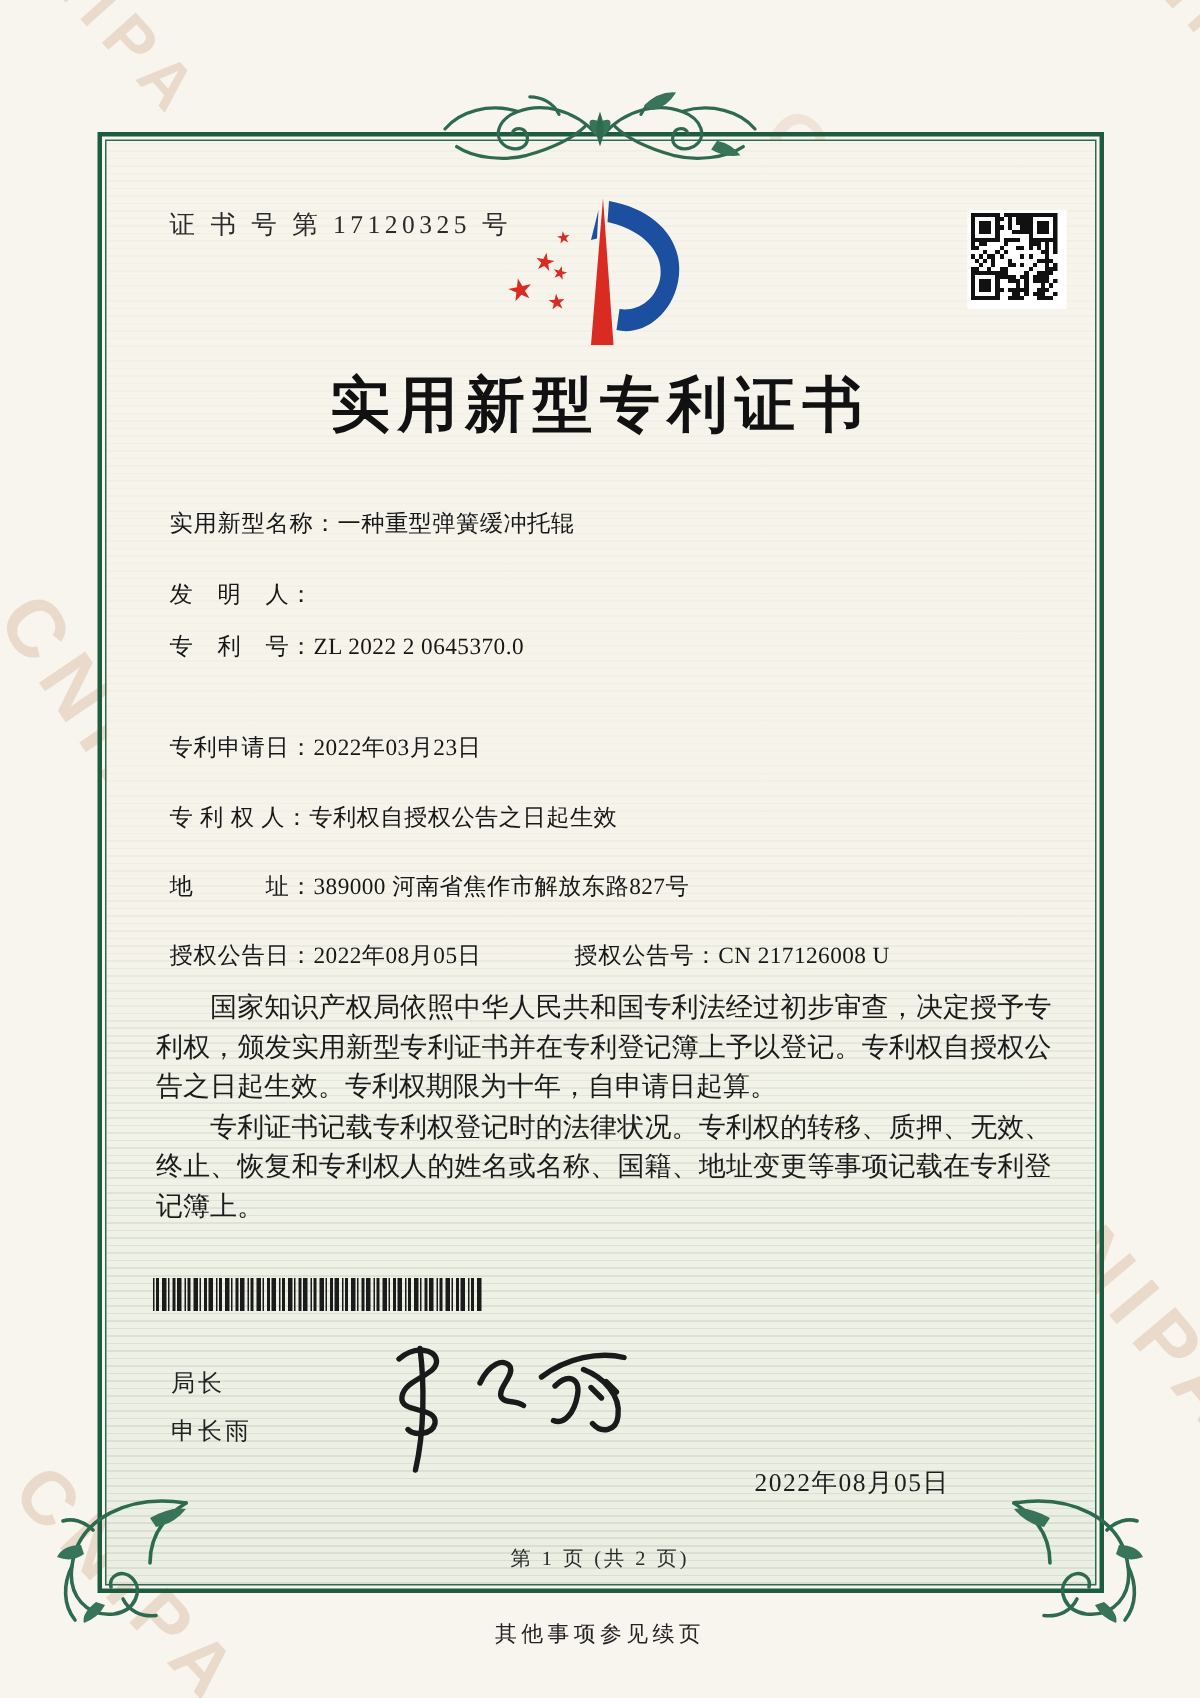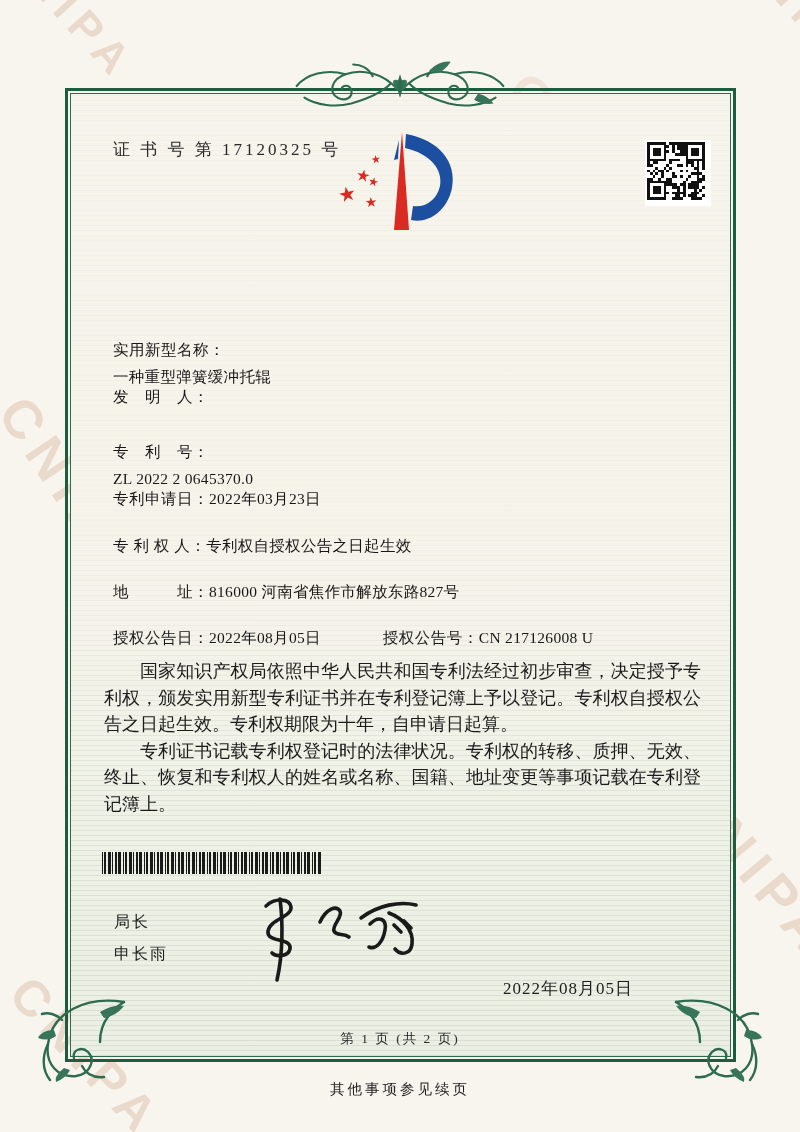--- a/index.html
+++ b/index.html
@@ -70,23 +70,23 @@
     text-align:center;font-size:40px;font-weight:bold;
     letter-spacing:5px;color:#111;
   }
   .field-row{
     position:absolute;left:113px;width:600px;
     font-size:15.5px;line-height:27px;color:#171717;
     display:flex;align-items:flex-start;white-space:nowrap;
   }
   .field-label{flex:0 0 auto;letter-spacing:0.5px;}
   .field-value{flex:0 0 auto;letter-spacing:0.3px;}
-  .row-name{top:336px;flex-direction:column;}
+  .row-name{top:336px;}
   .row-inventors{top:383px;flex-direction:column;}
-  .row-patentno{top:438px;flex-direction:column;}
+  .row-patentno{top:418px;}
   .row-filing{top:485px;}
   .row-patentee{top:532px;}
   .row-address{top:578px;}
   .row-grant{top:624px;}
   .grant-gap{display:inline-block;width:62px;}
   .paragraphs{
     position:absolute;left:104px;top:658px;width:597px;
     font-size:18px;line-height:26.5px;text-align:justify;color:#1b1b1b;
   }
   .paragraphs p{margin:0;text-indent:2em;}
@@ -420,20 +420,21 @@
           <rect x="9" y="20" width="1" height="1" fill="#111"></rect>
           <rect x="10" y="20" width="1" height="1" fill="#111"></rect>
           <rect x="11" y="20" width="1" height="1" fill="#111"></rect>
           <rect x="12" y="20" width="1" height="1" fill="#111"></rect>
           <rect x="16" y="20" width="1" height="1" fill="#111"></rect>
           <rect x="17" y="20" width="1" height="1" fill="#111"></rect>
           <rect x="18" y="20" width="1" height="1" fill="#111"></rect>
           <rect x="19" y="20" width="1" height="1" fill="#111"></rect>
         </svg></div>
 
+    <div class="title">实用新型专利证书</div>
 
     <div class="field-row row-name">
       <span class="field-label">实用新型名称：</span>
       <span class="field-value">一种重型弹簧缓冲托辊</span>
     </div>
 
     <div class="field-row row-inventors">
       <span class="field-label">发　明　人：</span>
     </div>
 
@@ -447,21 +448,21 @@
       <span class="field-value">2022年03月23日</span>
     </div>
 
     <div class="field-row row-patentee">
       <span class="field-label">专 利 权 人：</span>
       <span class="field-value">专利权自授权公告之日起生效</span>
     </div>
 
     <div class="field-row row-address">
       <span class="field-label">地　　　址：</span>
-      <span class="field-value">816000 河南省焦作市解放东路827号</span>
+      <span class="field-value">389000 河南省焦作市解放东路827号</span>
     </div>
 
     <div class="field-row row-grant">
       <span class="field-label">授权公告日：</span>
       <span class="field-value">2022年08月05日</span>
       <span class="grant-gap"></span>
       <span class="field-label">授权公告号：</span>
       <span class="field-value">CN 217126008 U</span>
     </div>
 

